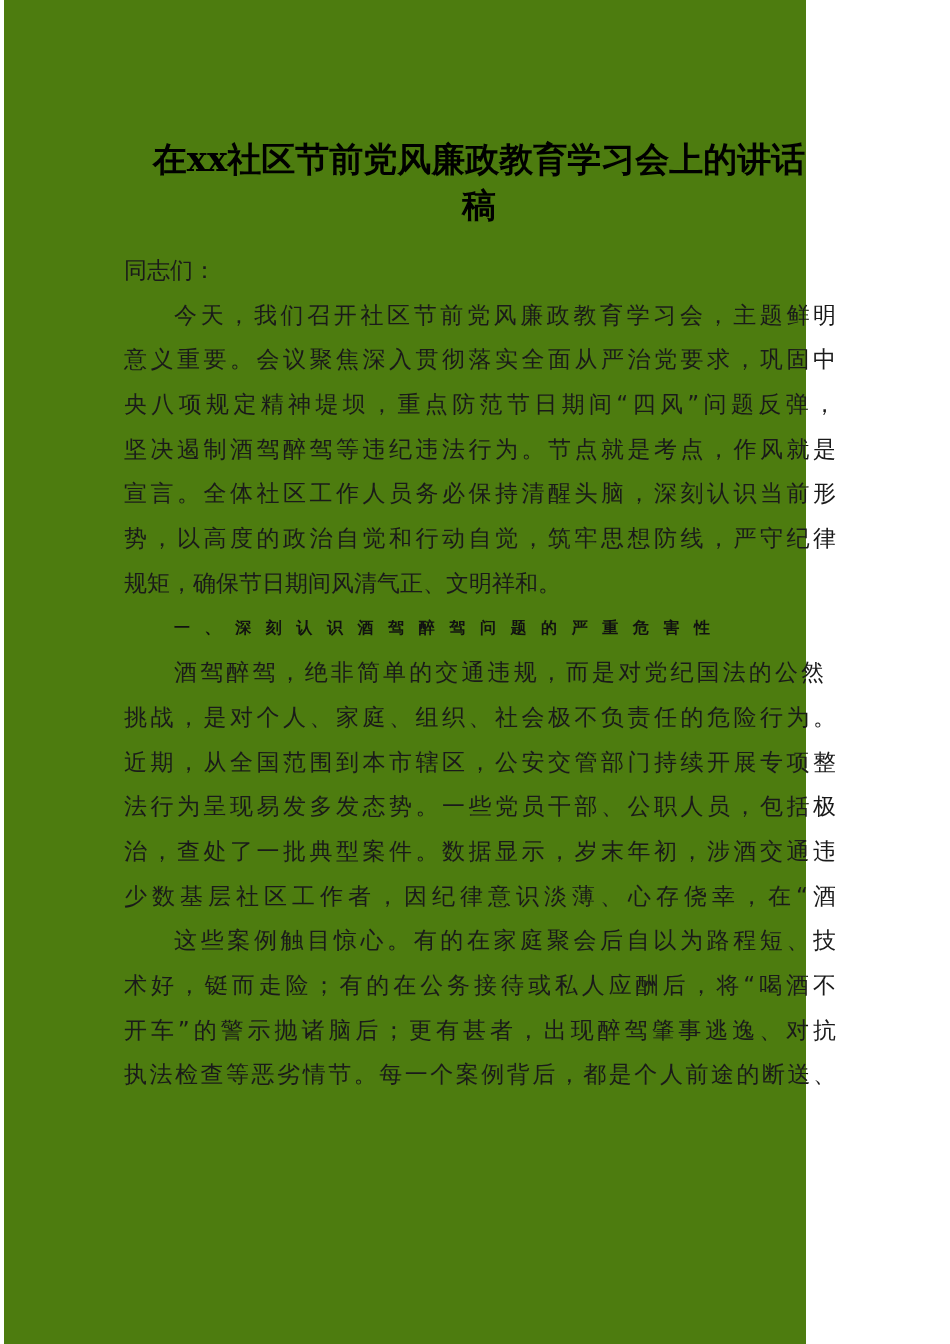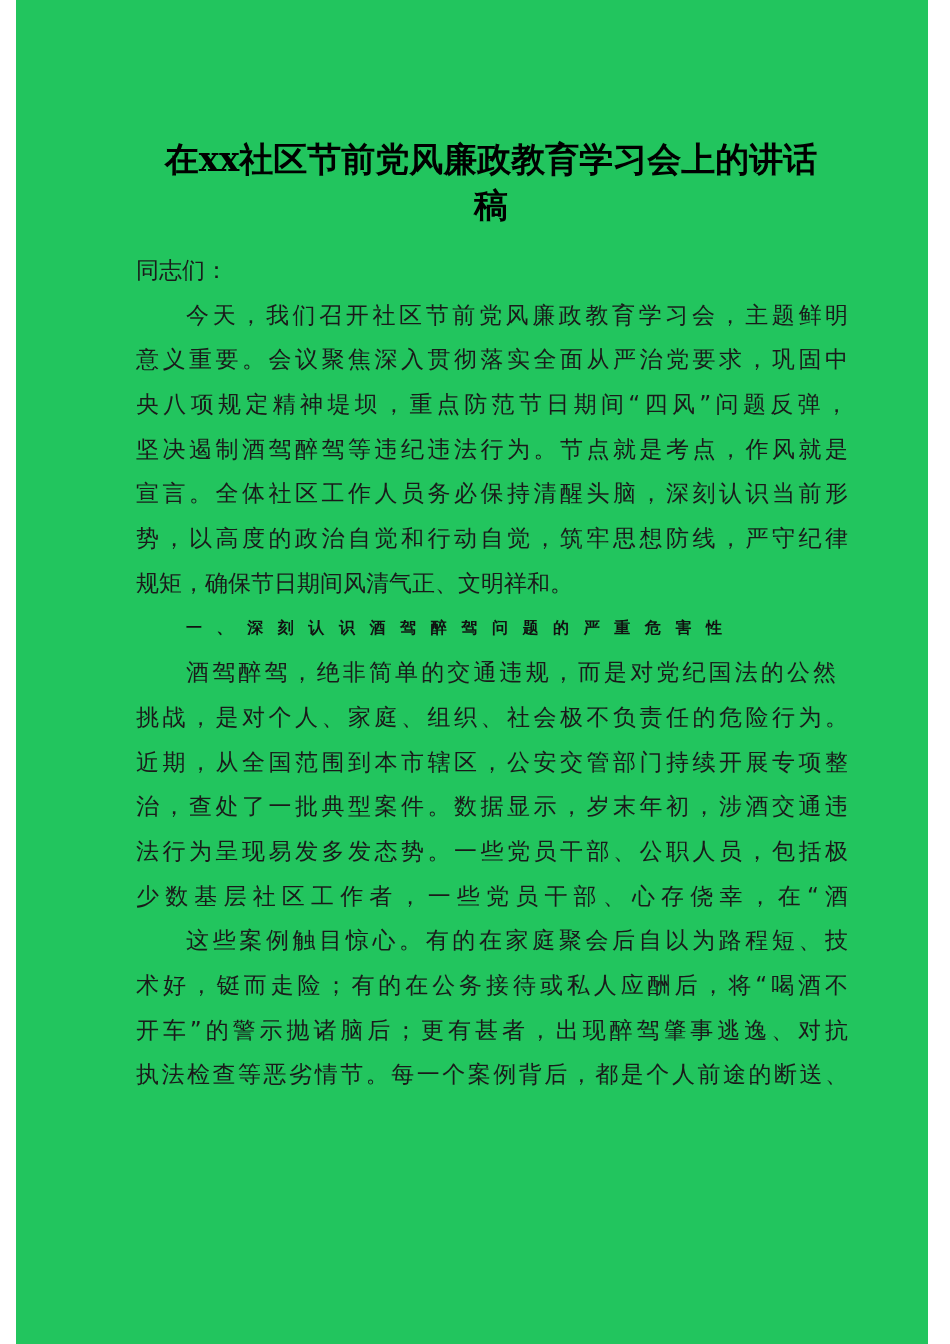--- a/index.html
+++ b/index.html
@@ -9,25 +9,25 @@
     }
     body {
       width: 950px;
       height: 1344px;
       position: relative;
       overflow: hidden;
       color: #111111;
     }
     .page {
       position: absolute;
-      left: 16px;
+      left: 4px;
       top: 0;
-      width: 912px;
+      width: 802px;
       height: 1344px;
-      background: #22c55e;
+      background: #4d7c0f;
     }
     .title {
       position: absolute;
       left: 118px;
       width: 714px;
       top: 136px;
       text-align: center;
       font-family: "DejaVu Serif", "Liberation Serif", serif;
       font-weight: bold;
       font-size: 34px;
@@ -93,23 +93,23 @@
       <div class="line-row"><span style="white-space: nowrap; letter-spacing: 0px; margin-right: 0px; margin-top: 16px;">势，以高度的政治自觉和行动自觉，筑牢思想防线，严守纪律</span></div>
       <div class="line-row last">规矩，确保节日期间风清气正、文明祥和。</div>
     </div>
 
     <div class="line-row indent heading-row"><span style="white-space: nowrap; letter-spacing: 14.5882px; margin-right: -14.5882px;">一、深刻认识酒驾醉驾问题的严重危害性</span></div>
 
     <div>
       <div class="line-row indent"><span style="white-space: nowrap; letter-spacing: 0px; margin-right: 12px;">酒驾醉驾，绝非简单的交通违规，而是对党纪国法的公然</span></div>
       <div class="line-row"><span style="white-space: nowrap; letter-spacing: 0px; margin-right: 0px;">挑战，是对个人、家庭、组织、社会极不负责任的危险行为。</span></div>
       <div class="line-row"><span style="white-space: nowrap; letter-spacing: 0px; margin-right: 0px;">近期，从全国范围到本市辖区，公安交管部门持续开展专项整</span></div>
+      <div class="line-row"><span style="white-space: nowrap; letter-spacing: 0px; margin-right: 0px;">法行为呈现易发多发态势。一些党员干部、公职人员，包括极</span></div>
       <div class="line-row"><span style="white-space: nowrap; letter-spacing: 0px; margin-right: 0px;">治，查处了一批典型案件。数据显示，岁末年初，涉酒交通违</span></div>
-      <div class="line-row"><span style="white-space: nowrap; letter-spacing: 0px; margin-right: 0px;">法行为呈现易发多发态势。一些党员干部、公职人员，包括极</span></div>
-      <div class="line-row"><span style="white-space: nowrap; letter-spacing: 0px; margin-right: 0px;">少数基层社区工作者，一些党员干部、心存侥幸，在“酒</span></div>
+      <div class="line-row"><span style="white-space: nowrap; letter-spacing: 0px; margin-right: 0px;">少数基层社区工作者，因纪律意识淡薄、心存侥幸，在“酒</span></div>
     </div>
 
     <div>
       <div class="line-row indent"><span style="white-space: nowrap; letter-spacing: 0px; margin-right: 0px;">这些案例触目惊心。有的在家庭聚会后自以为路程短、技</span></div>
       <div class="line-row"><span style="white-space: nowrap; letter-spacing: 0px; margin-right: 0px;">术好，铤而走险；有的在公务接待或私人应酬后，将“喝酒不</span></div>
       <div class="line-row"><span style="white-space: nowrap; letter-spacing: 0px; margin-right: 0px;">开车”的警示抛诸脑后；更有甚者，出现醉驾肇事逃逸、对抗</span></div>
       <div class="line-row"><span style="white-space: nowrap; letter-spacing: 0px; margin-right: 0px;">执法检查等恶劣情节。每一个案例背后，都是个人前途的断送、</span></div>
     </div>
   </div>
 

